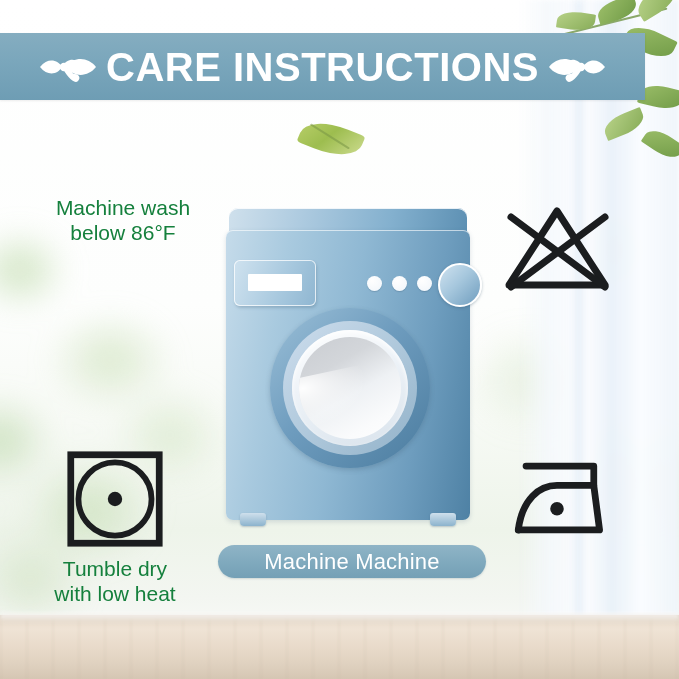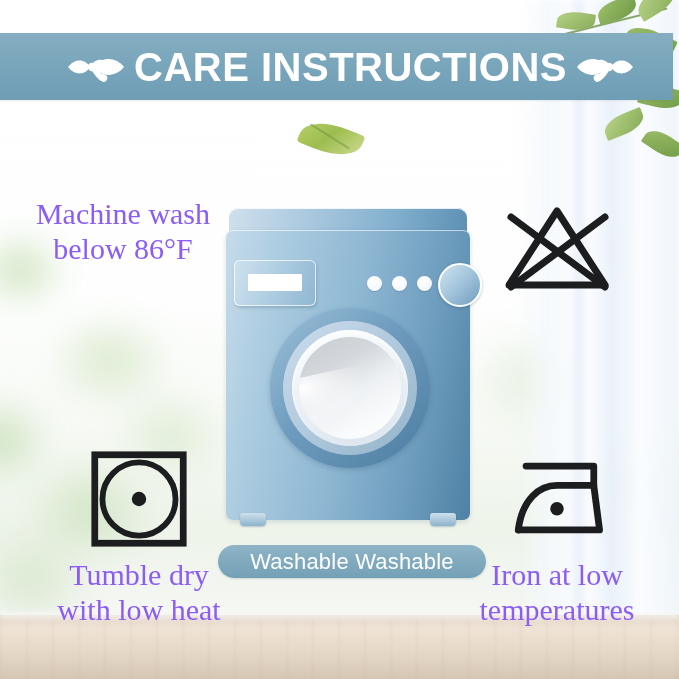--- a/index.html
+++ b/index.html
@@ -90,52 +90,50 @@
     content:"";position:absolute;left:6px;top:12px;width:46px;height:1.5px;
     background:rgba(120,150,70,.55);transform:rotate(10deg);border-radius:2px;
   }
 
   
   .banner{
     position:absolute;left:0;top:33px;width:645px;height:67px;
     background:linear-gradient(180deg,#85adc0 0%,#7ba7bc 40%,#6e9db4 100%);
     display:flex;align-items:center;justify-content:center;
     box-shadow:0 1px 2px rgba(0,0,0,.08);
-    padding-left:28px;
   }
   .banner-title{
     color:#ffffff;
     font-size:40px;
     font-weight:bold;
     letter-spacing:.5px;
     white-space:nowrap;
     line-height:1;
     padding:0 6px;
   }
   .fleur{position:relative;width:64px;height:46px;flex:0 0 auto;}
   .fleur svg{display:block;width:64px;height:46px;}
 
   
   .care{
     position:absolute;
     width:210px;
     text-align:center;
   }
   .care-label{
-    font-size:30px;
-    color:#8b5cf6;
+    font-size:21px;
+    color:#15803d;
     line-height:1.17;
     white-space:pre-line;
-    font-family:Liberation Serif, serif;
   }
   .care-glyph{height:104px;display:flex;align-items:center;justify-content:center;margin-bottom:6px;}
 
   #care-wash{left:18px;top:196px;}
   #care-bleach{left:452px;top:196px;}
-  #care-dry{left:34px;top:447px;text-align:center;}
+  #care-dry{left:10px;top:447px;text-align:center;}
   #care-iron{left:452px;top:447px;}
 
   .tub-wrap{position:relative;width:120px;height:86px;}
   .tub-temp{
     position:absolute;left:0;right:0;top:33px;
     text-align:center;font-size:25px;font-weight:bold;color:#16181a;
   }
 
   
   .machine{position:absolute;left:226px;top:208px;width:244px;height:325px;}
@@ -303,22 +301,20 @@
   </div>
 
   <div class="care" id="care-iron">
     <div class="care-glyph">
       <svg viewBox="0 0 124 92" width="120" height="90" aria-hidden="true">
         <path d="M22 78 C26 46 44 32 62 32 L100 32 L100 12 L30 12" fill="none" stroke="#1b1d1f" stroke-width="7" stroke-linejoin="round" stroke-linecap="round"></path>
         <path d="M22 78 L106 78 L100 32" fill="none" stroke="#1b1d1f" stroke-width="7" stroke-linejoin="round" stroke-linecap="round"></path>
         <circle cx="62" cy="56" r="7" fill="#1b1d1f"></circle>
       </svg>
     </div>
-    <div class="care-label">Iron at low
-temperatures</div>
   </div>
 
   <div class="machine">
     <div class="m-top"></div>
     <div class="m-body">
       <div class="m-panel">
         <div class="m-drawer">
           <div class="m-drawer-slot"></div>
         </div>
         <div class="m-dot d1"></div>
@@ -334,16 +330,16 @@
             </div>
           </div>
         </div>
       </div>
     </div>
     <div class="m-foot left"></div>
     <div class="m-foot right"></div>
   </div>
 
   <div class="badge">
-    <span class="badge-text">Washable Washable</span>
+    <span class="badge-text">Machine Machine</span>
   </div>
 
 </div>
 
 </body></html>

